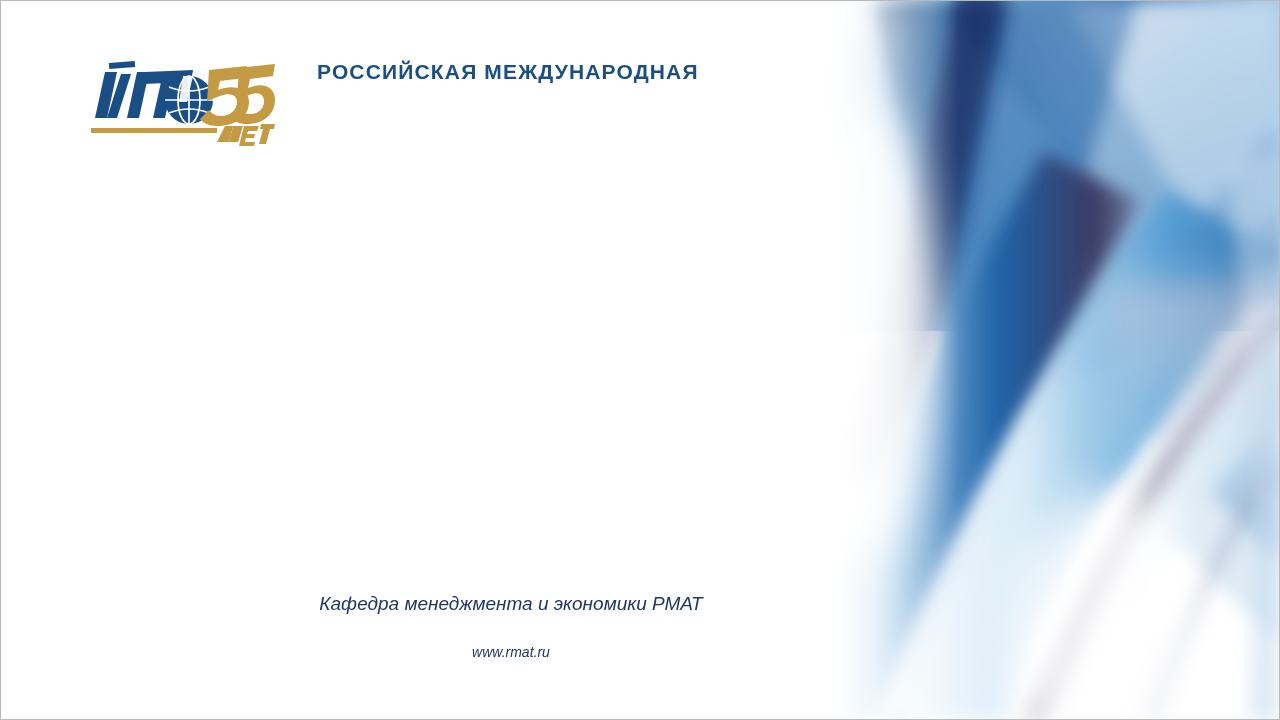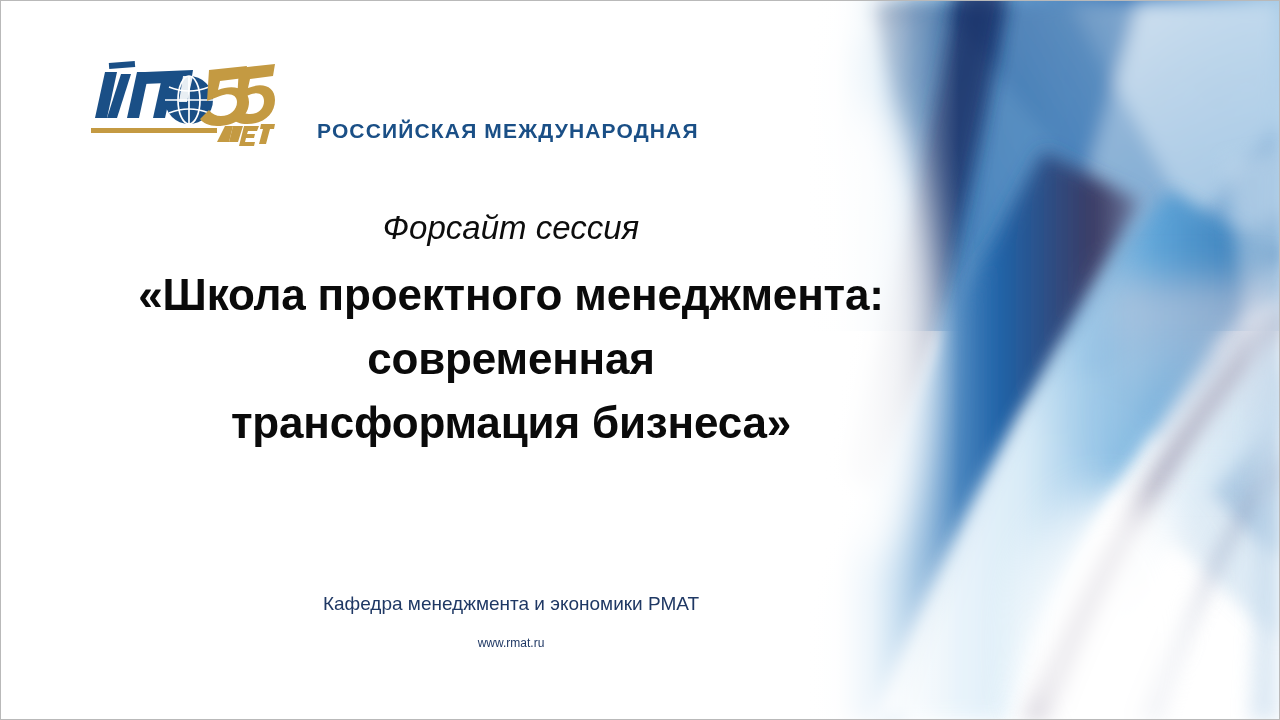--- a/index.html
+++ b/index.html
@@ -44,21 +44,21 @@
        rgba(255,255,255,0) 100%);
     pointer-events: none;
   }
 
   
   #brand {
     position: absolute;
     left: 86px;
     top: 55px;
     display: flex;
-    align-items: flex-end;
+    align-items: flex-start;
   }
   #logo-mark { width: 188px; height: 92px; display: block; }
   #brand-name {
     margin-left: 42px;
     color: #1a4f86;
     font-weight: bold;
     font-size: 21px;
     letter-spacing: 0.055em;
     line-height: 1.55;
     text-align: center;
@@ -91,23 +91,24 @@
   .title-line { display: block; white-space: nowrap; }
 
   
   #footer {
     position: absolute;
     left: 40px;
     top: 592px;
     width: 940px;
     text-align: center;
     color: #1f3864;
+    font-style: italic;
   }
   #dept { font-size: 19px; line-height: 1.2; }
-  #site { font-size: 12px; margin-top: 20px; line-height: 1.2; }
+  #site { font-size: 14px; margin-top: 28px; line-height: 1.2; }
 </style>
 </head>
 <body>
 
 <div id="slide">
 
   <div id="bg-art">
     <svg viewBox="0 0 470 720" preserveAspectRatio="none">
       <defs>
         <linearGradient id="gTop" x1="0" y1="0" x2="1" y2="0.55">
@@ -253,27 +254,19 @@
       </g>
 
       <rect x="4" y="72" width="126" height="5" fill="#c49a42"></rect>
     </svg>
 
     <div id="brand-name">
       <div>РОССИЙСКАЯ МЕЖДУНАРОДНАЯ</div>
     </div>
   </div>
 
-  <div id="content">
-    <div id="eyebrow">Форсайт сессия</div>
-    <div id="title">
-      <span class="title-line">«Школа проектного менеджмента:</span>
-      <span class="title-line">современная</span>
-      <span class="title-line">трансформация бизнеса»</span>
-    </div>
-  </div>
 
   <div id="footer">
     <div id="dept">Кафедра менеджмента и экономики РМАТ</div>
     <div id="site">www.rmat.ru</div>
   </div>
 
 </div>
 
 </body></html>

